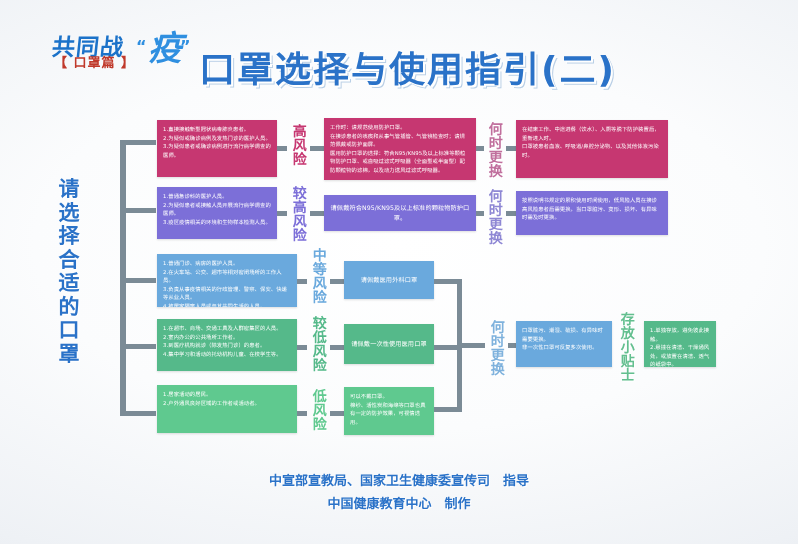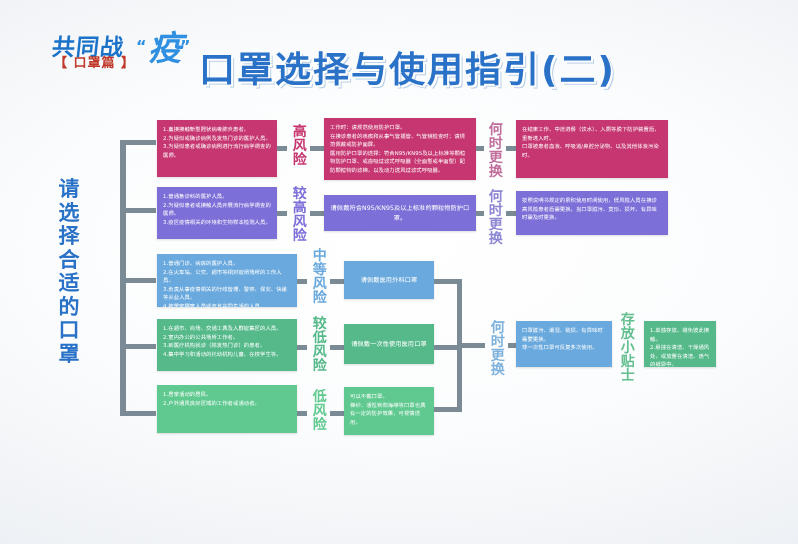--- a/index.html
+++ b/index.html
@@ -214,14 +214,18 @@
     <p>口罩脏污、潮湿、破损、有异味时需要更换。<br>非一次性口罩可反复多次使用。</p>
   </div>
 
   <div class="vlabel green" style="left:616px;top:312px;">
     <span style="writing-mode:vertical-rl;text-orientation:upright;display:inline-block;">存放小贴士</span>
   </div>
   <div class="box" style="left:644px;top:321px;width:72px;height:46px;background:#55b98a;">
     <p>1.单独存放，避免彼此接触。<br>2.悬挂在清洁、干燥通风处，或放置在清洁、透气的纸袋中。</p>
   </div>
 
+  <div class="footer">
+    <div>中宣部宣教局、国家卫生健康委宣传司　指导</div>
+    <div>中国健康教育中心　制作</div>
+  </div>
 
 </div>
 
 </body></html>

